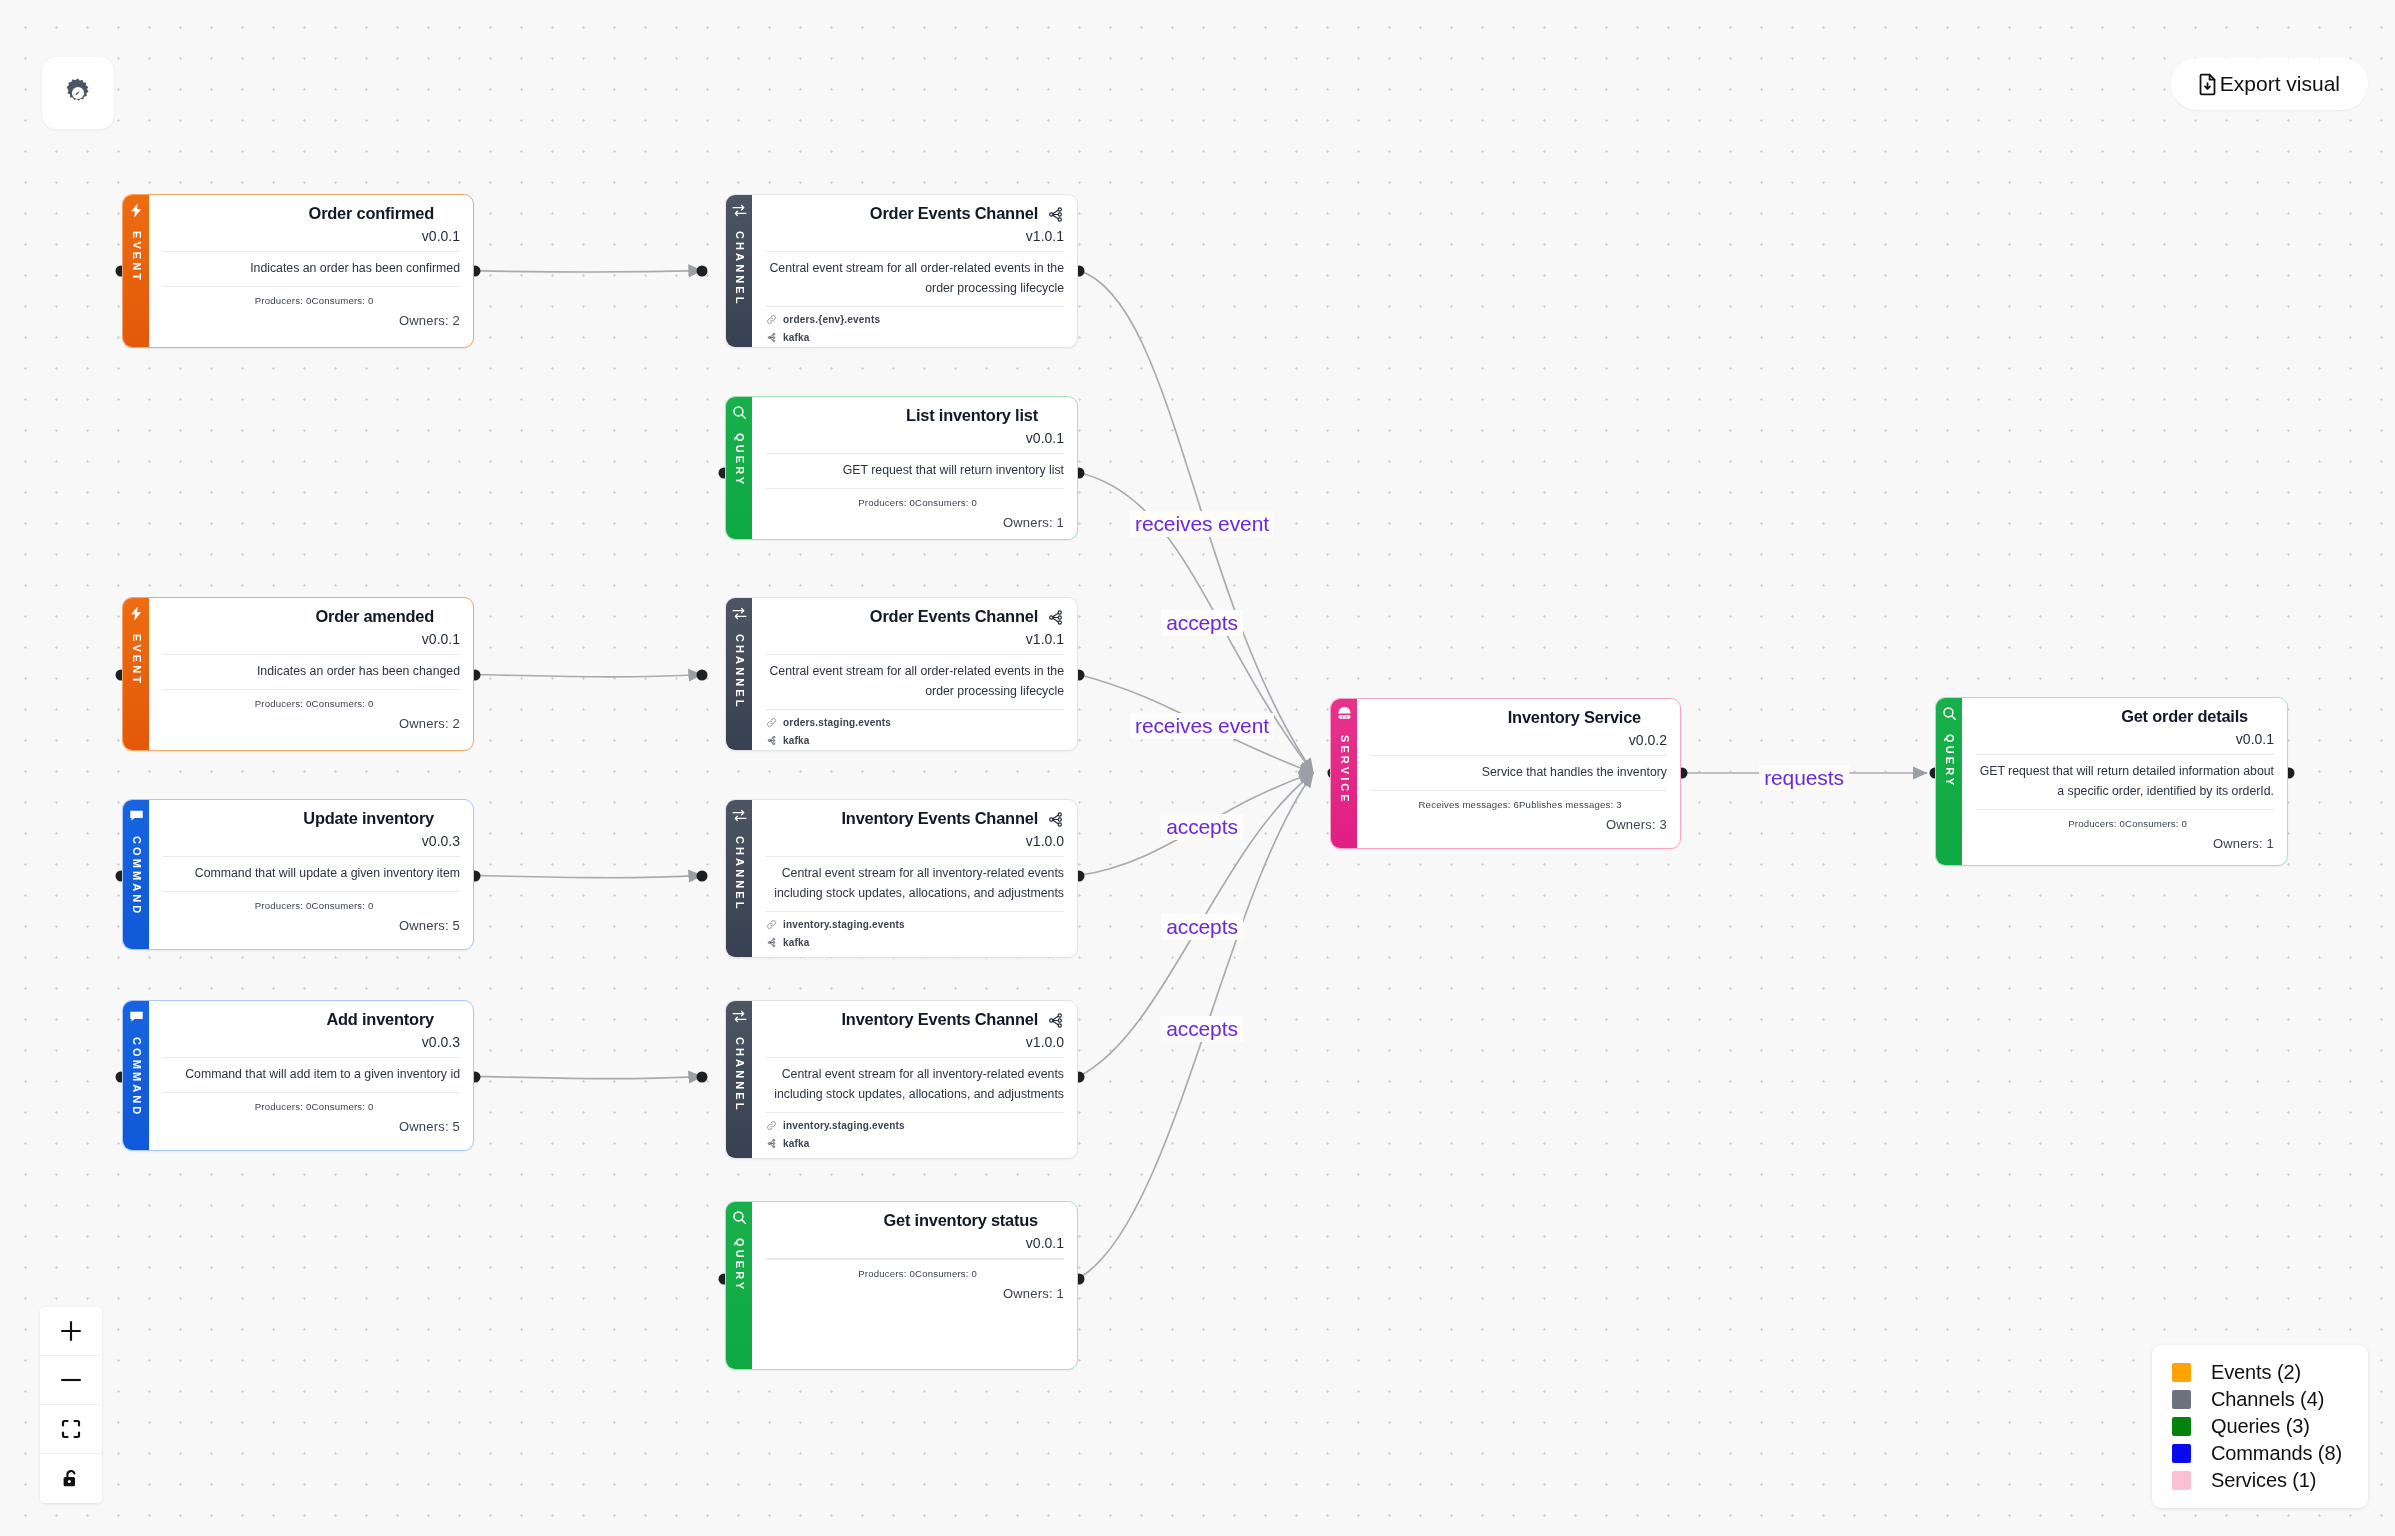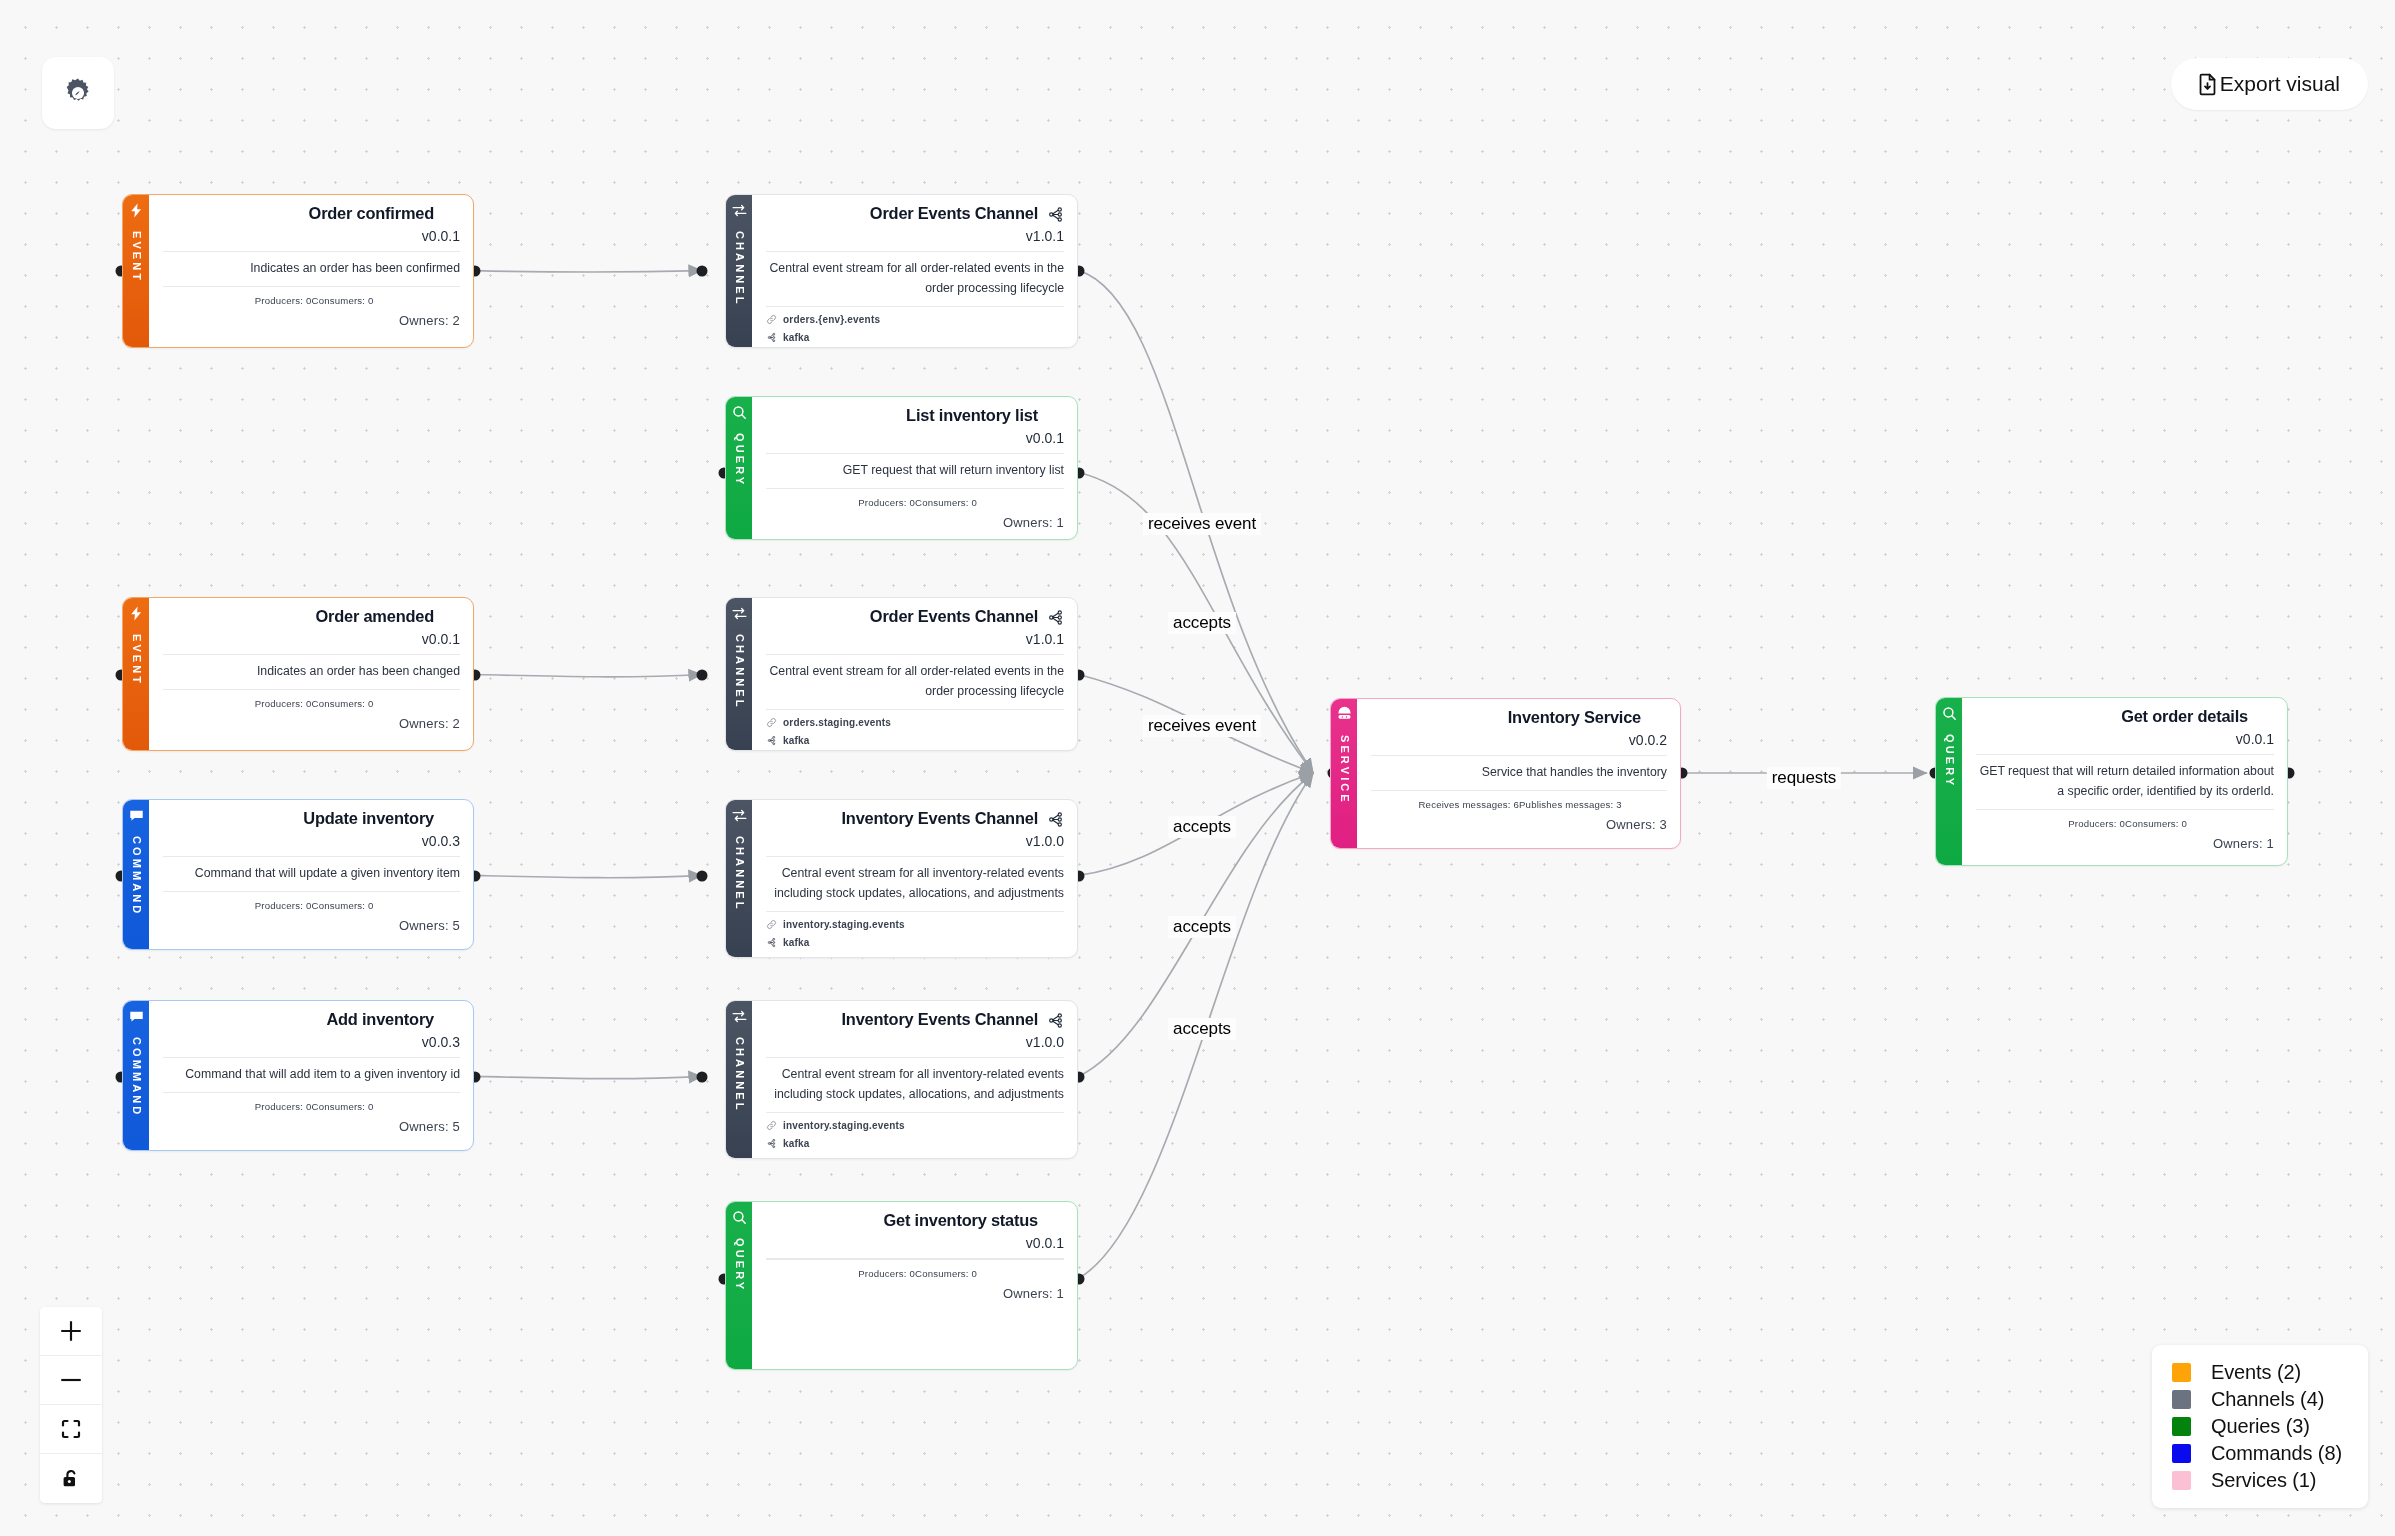--- a/index.html
+++ b/index.html
@@ -106,21 +106,21 @@
   .legend {
     position: absolute; right: 28px; bottom: 28px;
     background: #fff; border-radius: 9px; padding: 14px 26px 14px 20px;
     box-shadow: 0 1px 4px rgba(0,0,0,.10);
   }
   .legend .row { display: flex; align-items: center; gap: 20px; height: 27px; }
   .legend .sw { width: 19px; height: 19px; border-radius: 2px; flex: 0 0 auto; }
   .legend .lbl { font-size: 20px; color: #111; letter-spacing: -0.1px; }
 
   .edge-label {
-    position: absolute; background: #fdfdfd; font-size: 17px; color: #000000;
+    position: absolute; background: #fdfdfd; font-size: 21px; color: #6d28d9;
     padding: 1px 5px; white-space: nowrap; transform: translate(-50%,-50%);
     letter-spacing: -0.1px;
   }
   .dot { position: absolute; width: 11px; height: 11px; border-radius: 50%; background: #1d1f23; transform: translate(-50%,-50%); }
 </style>
 </head>
 <body>
 
 <div id="canvas">
 

